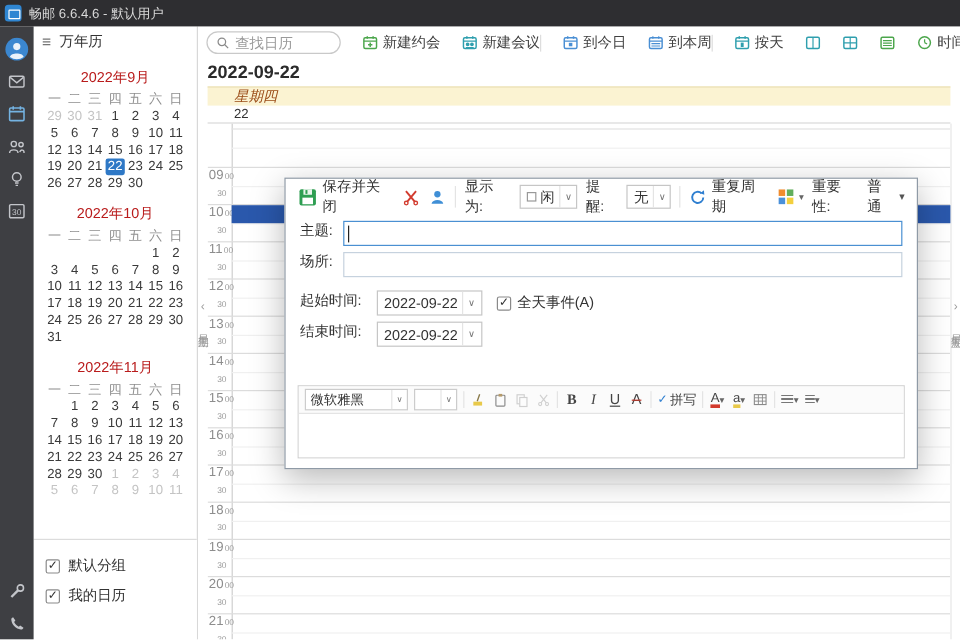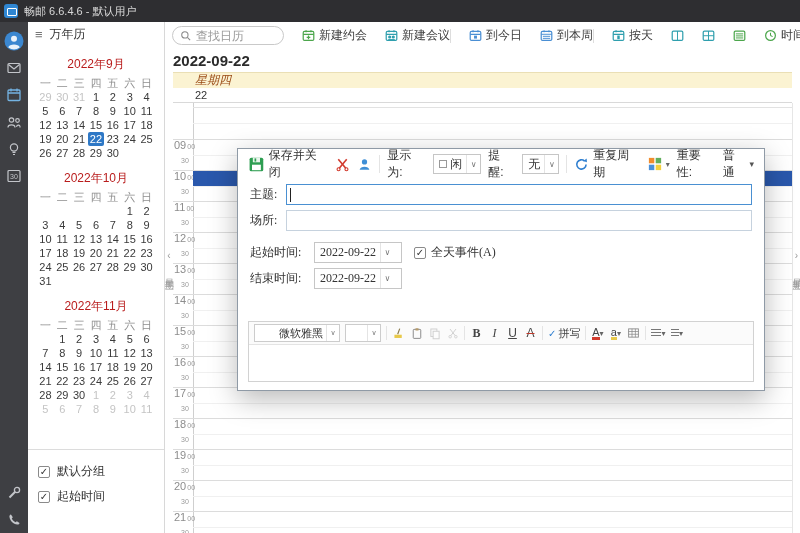--- a/index.html
+++ b/index.html
@@ -69,21 +69,21 @@
 .dlg-title{font-size:12px;color:#333;flex:1;}
 .wbtn{width:30px;height:22px;display:flex;align-items:center;justify-content:center;color:#555;font-size:12px;}
 .dlg-toolbar{height:30px;display:flex;align-items:center;padding:0 10px;gap:7px;font-size:12px;}
 .dtb-btn{display:flex;align-items:center;gap:4px;color:#333;}
 .vsep{width:1px;height:18px;background:#e4e4e4;flex:none;}
 .combo{height:20px;border:1px solid #c6c6c6;display:flex;align-items:center;padding-left:5px;background:#fff;flex:none;}
 .combo .arr{width:14px;height:100%;display:flex;align-items:center;justify-content:center;color:#777;font-size:8px;border-left:1px solid #e4e4e4;margin-left:4px;}
 .freebox{width:8px;height:8px;border:1px solid #999;background:#fff;flex:none;margin-right:3px;}
 .ddl{display:flex;align-items:center;gap:3px;color:#333;}
 .ddl .caretdn{font-size:9px;color:#555;}
-.frow{display:flex;align-items:center;margin:5px 12px 0;font-family:Liberation Serif, serif;}
+.frow{display:flex;margin:5px 12px 0;}
 .frow.gap{margin-top:11px;}
 .flabel{width:36px;font-size:12px;color:#333;flex:none;}
 .flabel.wide{width:64px;}
 .inpwrap{flex:1;height:21px;border:1px solid #4a90d2;position:relative;background:#fff;}
 .tcaret{position:absolute;left:3px;top:3px;width:1px;height:14px;background:#222;}
 .inp2{flex:1;height:21px;border:1px solid #c6d2de;background:#fff;outline:none;padding:0 4px;font-size:12px;font-family:inherit;}
 .datecombo{width:88px;}
 .chk{display:flex;align-items:center;gap:5px;margin-left:12px;}
 .editor{position:absolute;left:10px;right:10px;top:172px;bottom:8px;border:1px solid #d2d2d2;}
 .ed-toolbar{height:23px;background:#fbfbfb;border-bottom:1px solid #e4e4e4;display:flex;align-items:center;padding:0 5px;gap:5px;font-size:11px;}
@@ -332,21 +332,21 @@
         </div>
       </div>
     </div>
   <div class="sb-footer">
     <div class="grp">
       <span class="cb">✓</span>
       <span>默认分组</span>
     </div>
     <div class="grp">
       <span class="cb">✓</span>
-      <span>起始时间</span>
+      <span>我的日历</span>
     </div>
   </div>
 </div>
 
 <div class="content">
   <div class="topbar">
     <div class="search">
       <svg width="12" height="12" viewBox="0 0 16 16">
           <circle cx="6.5" cy="6.5" r="4.2" fill="none" stroke="#8a8a8a" stroke-width="1.4"></circle>
           <line x1="9.8" y1="9.8" x2="13.5" y2="13.5" stroke="#8a8a8a" stroke-width="1.4"></line>
@@ -610,21 +610,21 @@
   <div class="frow">
     <span class="flabel wide">结束时间:</span>
     <div class="combo datecombo" style="height:21px;">
       <span>2022-09-22</span>
       <span class="arr">∨</span>
     </div>
   </div>
 
   <div class="editor">
     <div class="ed-toolbar">
-      <div class="fcombo" style="width:86px;text-align:right;">
+      <div class="fcombo" style="width:86px;">
         <span style="flex:1;">微软雅黑</span>
         <span class="arr">∨</span>
       </div>
       <div class="fcombo" style="width:36px;">
         <span style="flex:1;"></span>
         <span class="arr">∨</span>
       </div>
       <div class="vsep" style="height:14px;"></div>
       <span class="edbtn">
         <svg width="13" height="13" viewBox="0 0 16 16">

